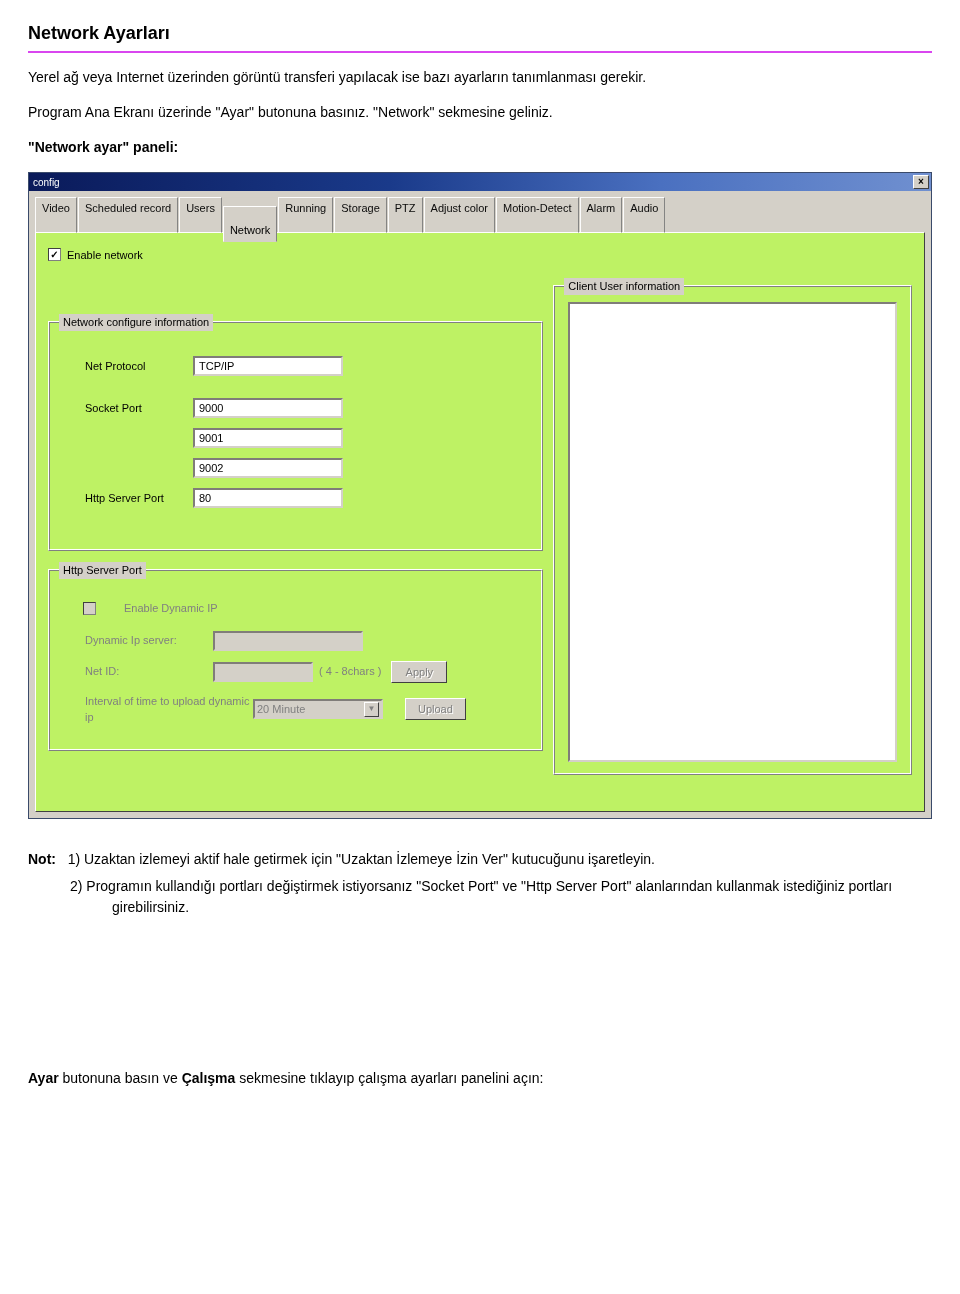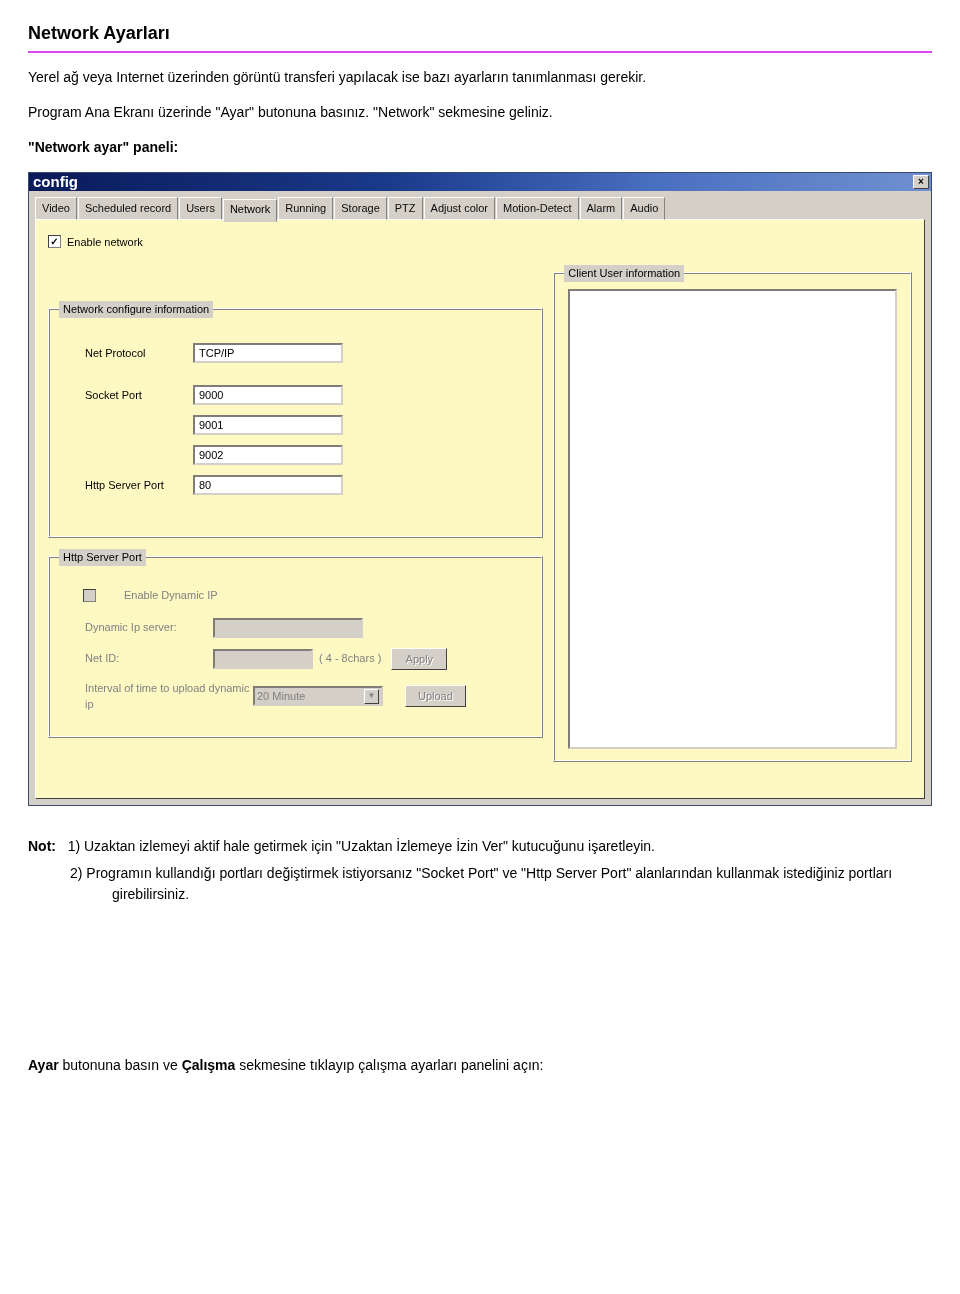--- a/index.html
+++ b/index.html
@@ -32,21 +32,21 @@
     background: #d4d0c8;
   }
   .titlebar {
     height: 18px;
     background: linear-gradient(to right, #0a1a5a 0%, #1a3a8a 40%, #4a70c0 70%, #7090d0 100%);
     color: #fff;
     display: flex;
     align-items: center;
     padding: 0 2px;
   }
-  .titlebar-text { font-weight: bold; font-size: 15px; padding-left: 2px; }
+  .titlebar-text { font-weight: normal; font-size: 10px; padding-left: 2px; }
   .titlebar-spacer { flex: 1; }
   .titlebar-close {
     width: 16px; height: 14px;
     background: #d4d0c8;
     border: 1px solid #fff;
     border-right-color: #404040;
     border-bottom-color: #404040;
     display: flex; align-items: center; justify-content: center;
     font-size: 10px; color: #000; font-family: Arial;
     font-weight: bold;
@@ -73,28 +73,28 @@
     padding: 2px 6px;
     font-size: 11px;
     white-space: nowrap;
     position: relative;
     margin-right: 1px;
   }
   .tab.inactive { border-bottom: 1px solid #fff; opacity: 0.95; }
   .tab.active {
     z-index: 3;
     border-bottom: 1px solid #d4d0c8;
-    top: 2px;
-    padding-top: 1px;
+    top: 9px;
+    padding-top: 15px;
   }
   .tab-panel {
     border: 1px solid #fff;
     border-right-color: #404040;
     border-bottom-color: #404040;
-    background: #fef9c3;
+    background: #bef264;
     padding: 14px 12px 18px;
     min-height: 580px;
     position: relative;
   }
   .checkbox-row {
     display: flex; align-items: center;
     gap: 6px;
     margin-bottom: 14px;
   }
   .win-checkbox {

